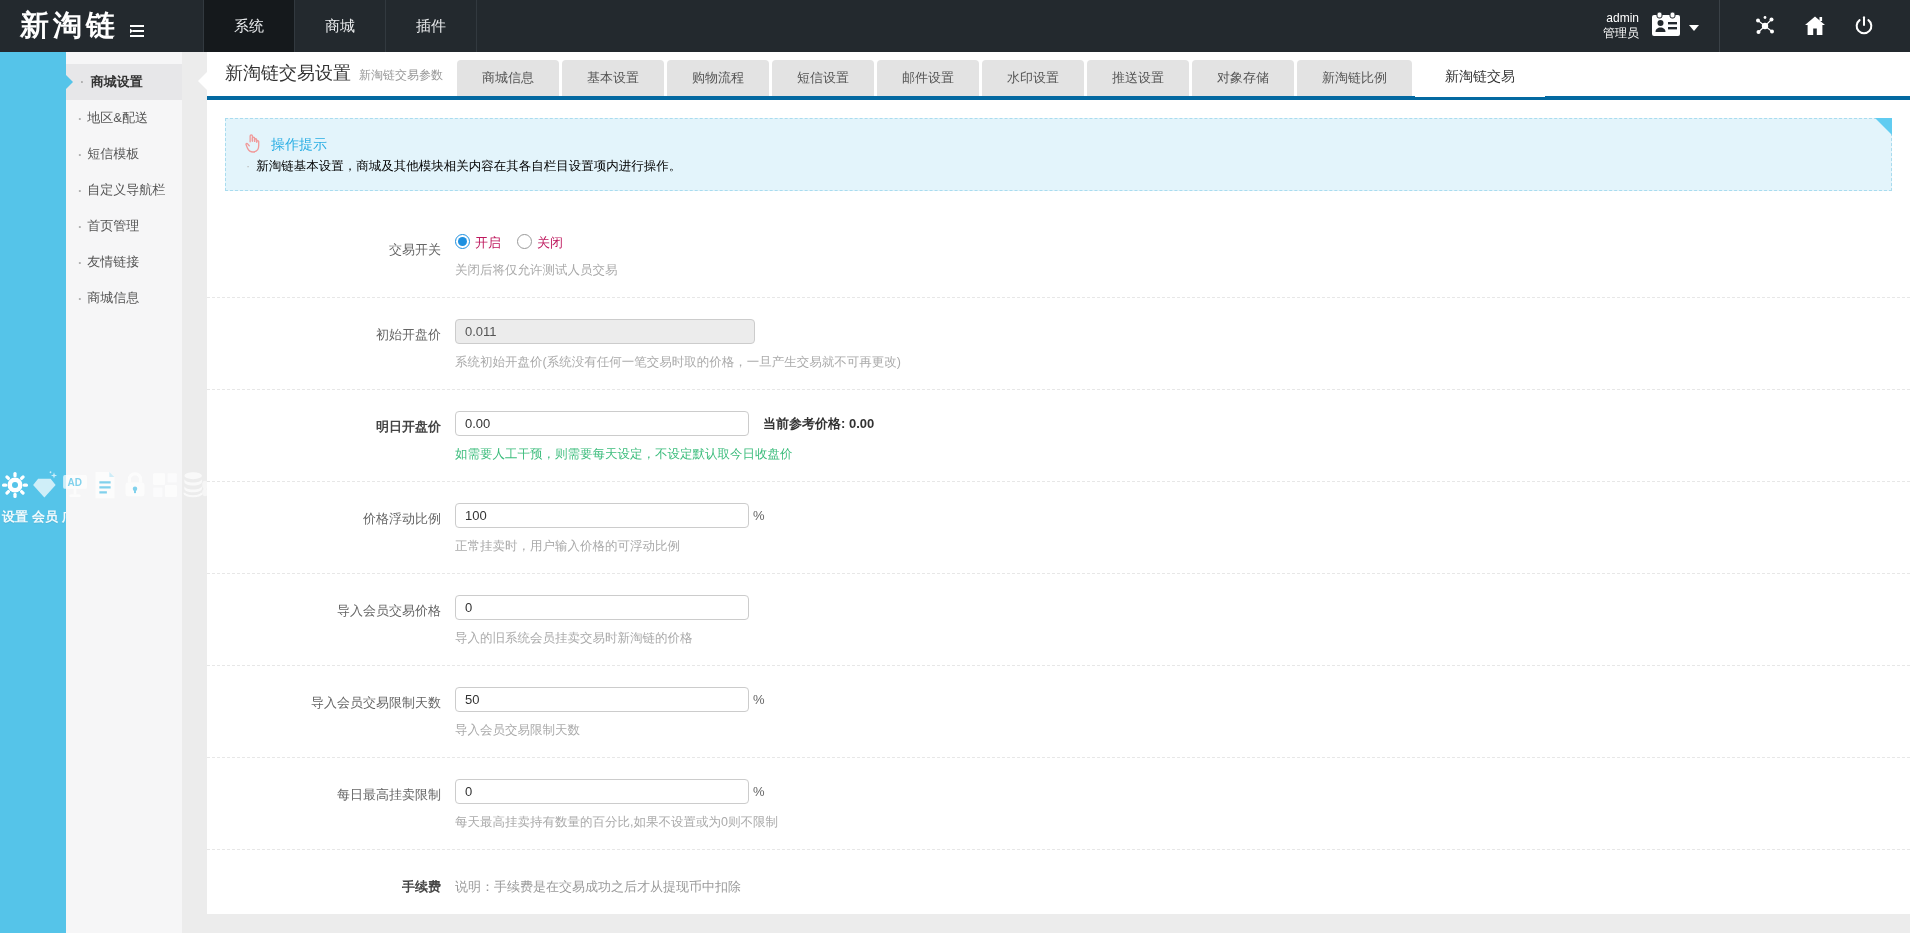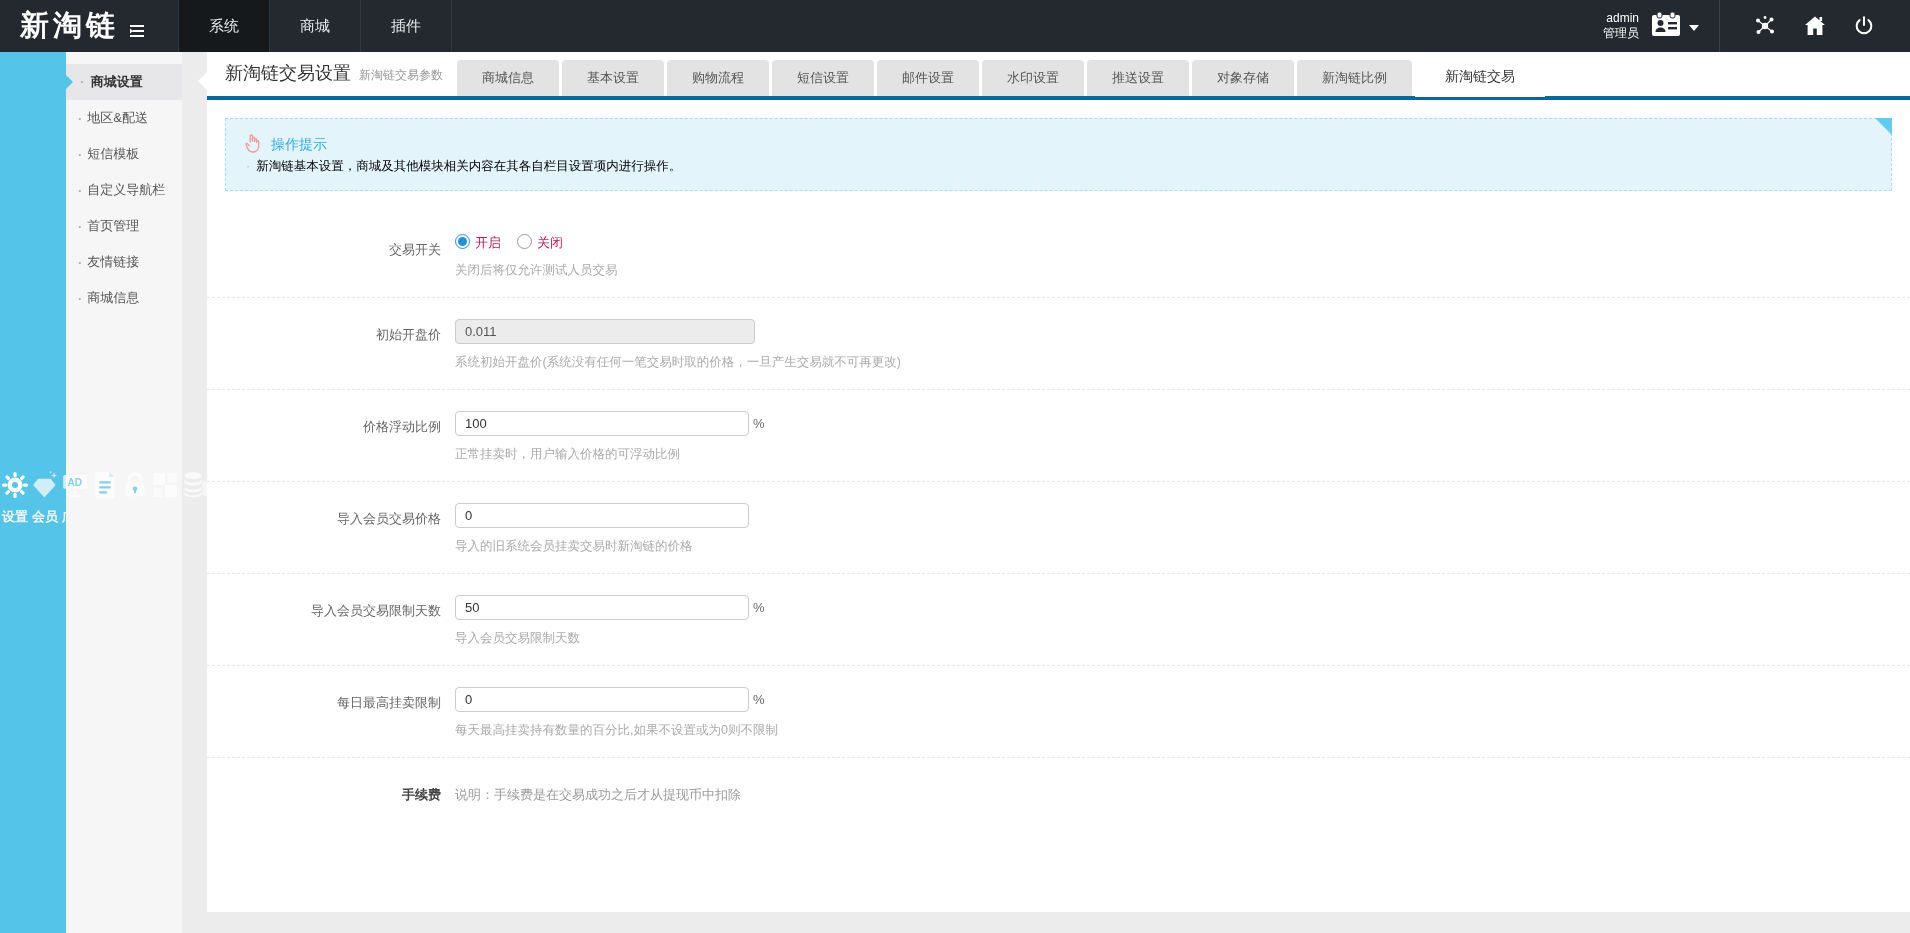--- a/index.html
+++ b/index.html
@@ -2,21 +2,21 @@
 <html><head>
 <meta charset="utf-8">
 <style>
   * { box-sizing: border-box; }
   html,body { margin:0; padding:0; width:1910px; height:933px; overflow:hidden;
     font-family:"Liberation Sans","DejaVu Sans",sans-serif; }
   body { display:flex; flex-direction:column; background:#ececec; }
 
   
   .topbar { height:52px; background:#23292e; display:flex; align-items:stretch; color:#fff; flex:0 0 52px; }
-  .logo-wrap { display:flex; align-items:center; padding:0 14px 0 20px; width:178px; }
+  .logo-wrap { display:flex; align-items:center; padding:0 14px 0 20px; width:203px; }
   .logo-text { font-size:29px; font-weight:bold; letter-spacing:4px; }
   .logo-toggle { margin-left:10px; margin-top:14px; cursor:pointer; }
   .top-menu { display:flex; align-items:stretch; }
   .top-menu-item { display:flex; align-items:center; padding:0 30px; font-size:15px; color:#e8eaec; cursor:pointer; border-left:1px solid #32393f; }
   .top-menu-item:last-child { border-right:1px solid #32393f; }
   .top-menu-item.active { background:#15191c; }
   .top-right { margin-left:auto; display:flex; align-items:center; padding-right:22px; }
   .user-block { display:flex; align-items:center; cursor:pointer; }
   .user-text { font-size:12px; line-height:1.25; text-align:right; margin-right:8px; }
   .badge-icon { margin:0 4px; }
@@ -340,20 +340,30 @@
         <div class="form-row">
           <div class="row-label">初始开盘价</div>
           <div class="row-body">
             <div class="ctrl-line">
               <input class="txt-input disabled" disabled="" value="0.011" style="">
             </div>
             <div class="note">系统初始开盘价(系统没有任何一笔交易时取的价格，一旦产生交易就不可再更改)</div>
           </div>
         </div>
 
+        <div class="form-row">
+          <div class="row-label bold">明日开盘价</div>
+          <div class="row-body">
+            <div class="ctrl-line">
+              <input class="txt-input" value="0.00" style="">
+              <span class="ref-price"><span>当前参考价格:</span>&nbsp;<span>0.00</span></span>
+            </div>
+            <div class="note green">如需要人工干预，则需要每天设定，不设定默认取今日收盘价</div>
+          </div>
+        </div>
 
         <div class="form-row">
           <div class="row-label">价格浮动比例</div>
           <div class="row-body">
             <div class="ctrl-line">
               <input class="txt-input" value="100" style="">
               <span class="unit">%</span>
             </div>
             <div class="note">正常挂卖时，用户输入价格的可浮动比例</div>
           </div>

